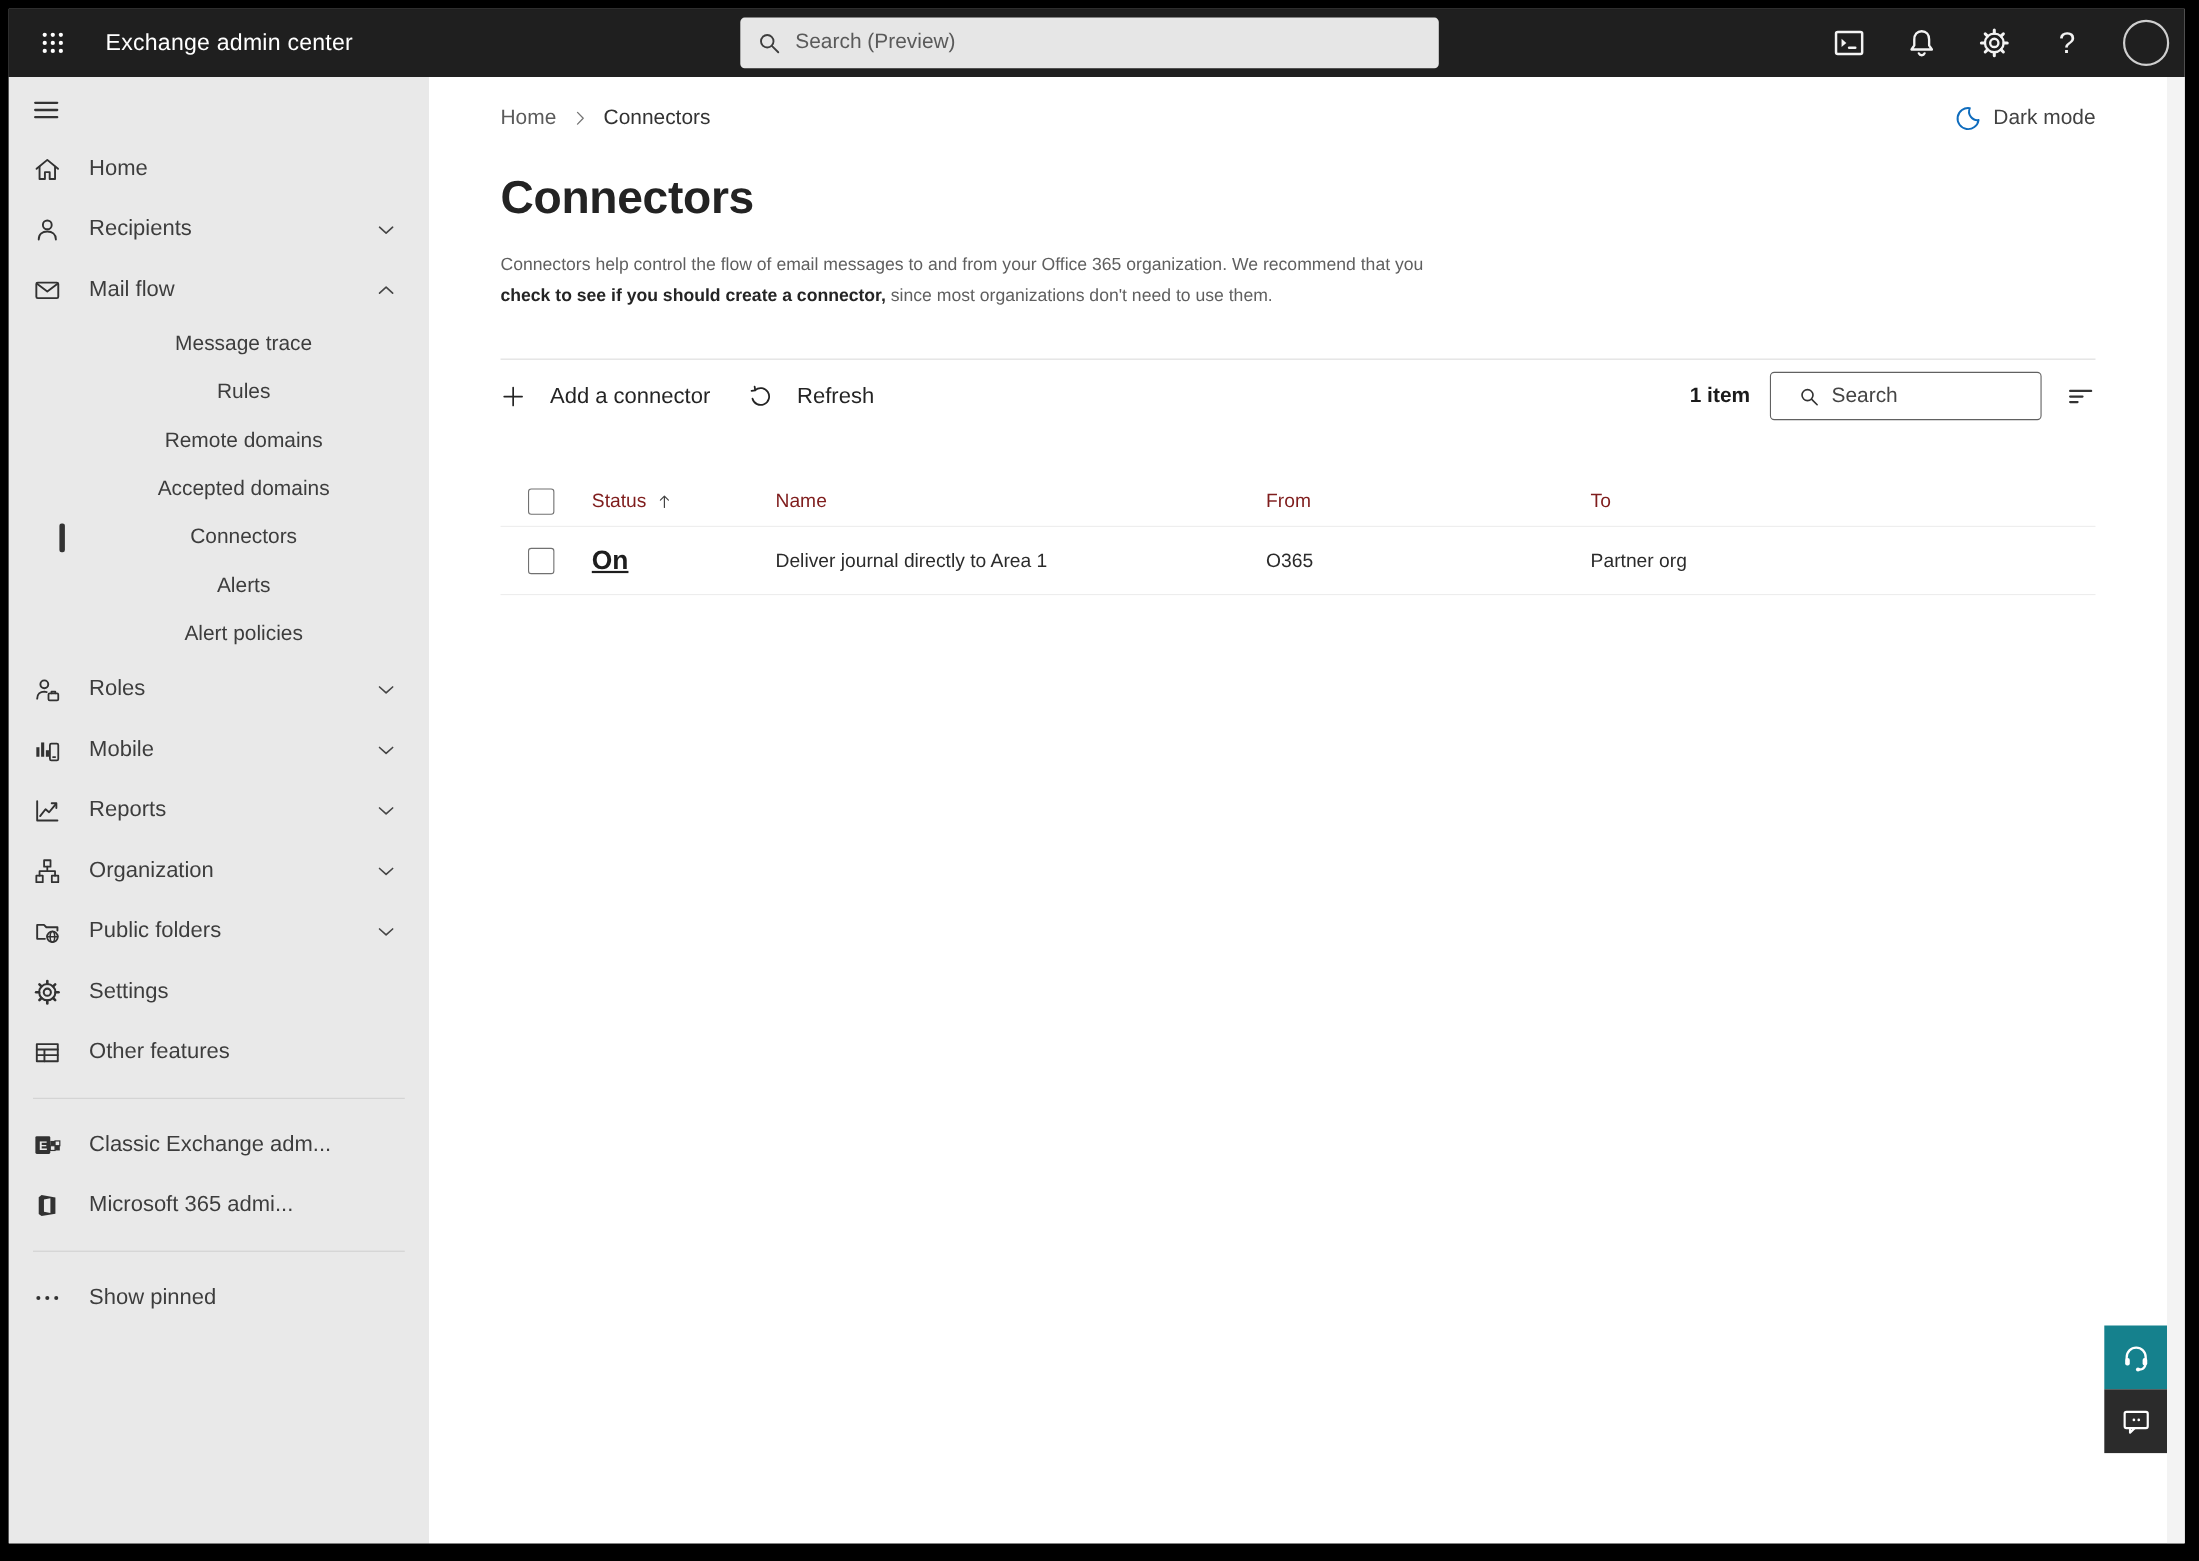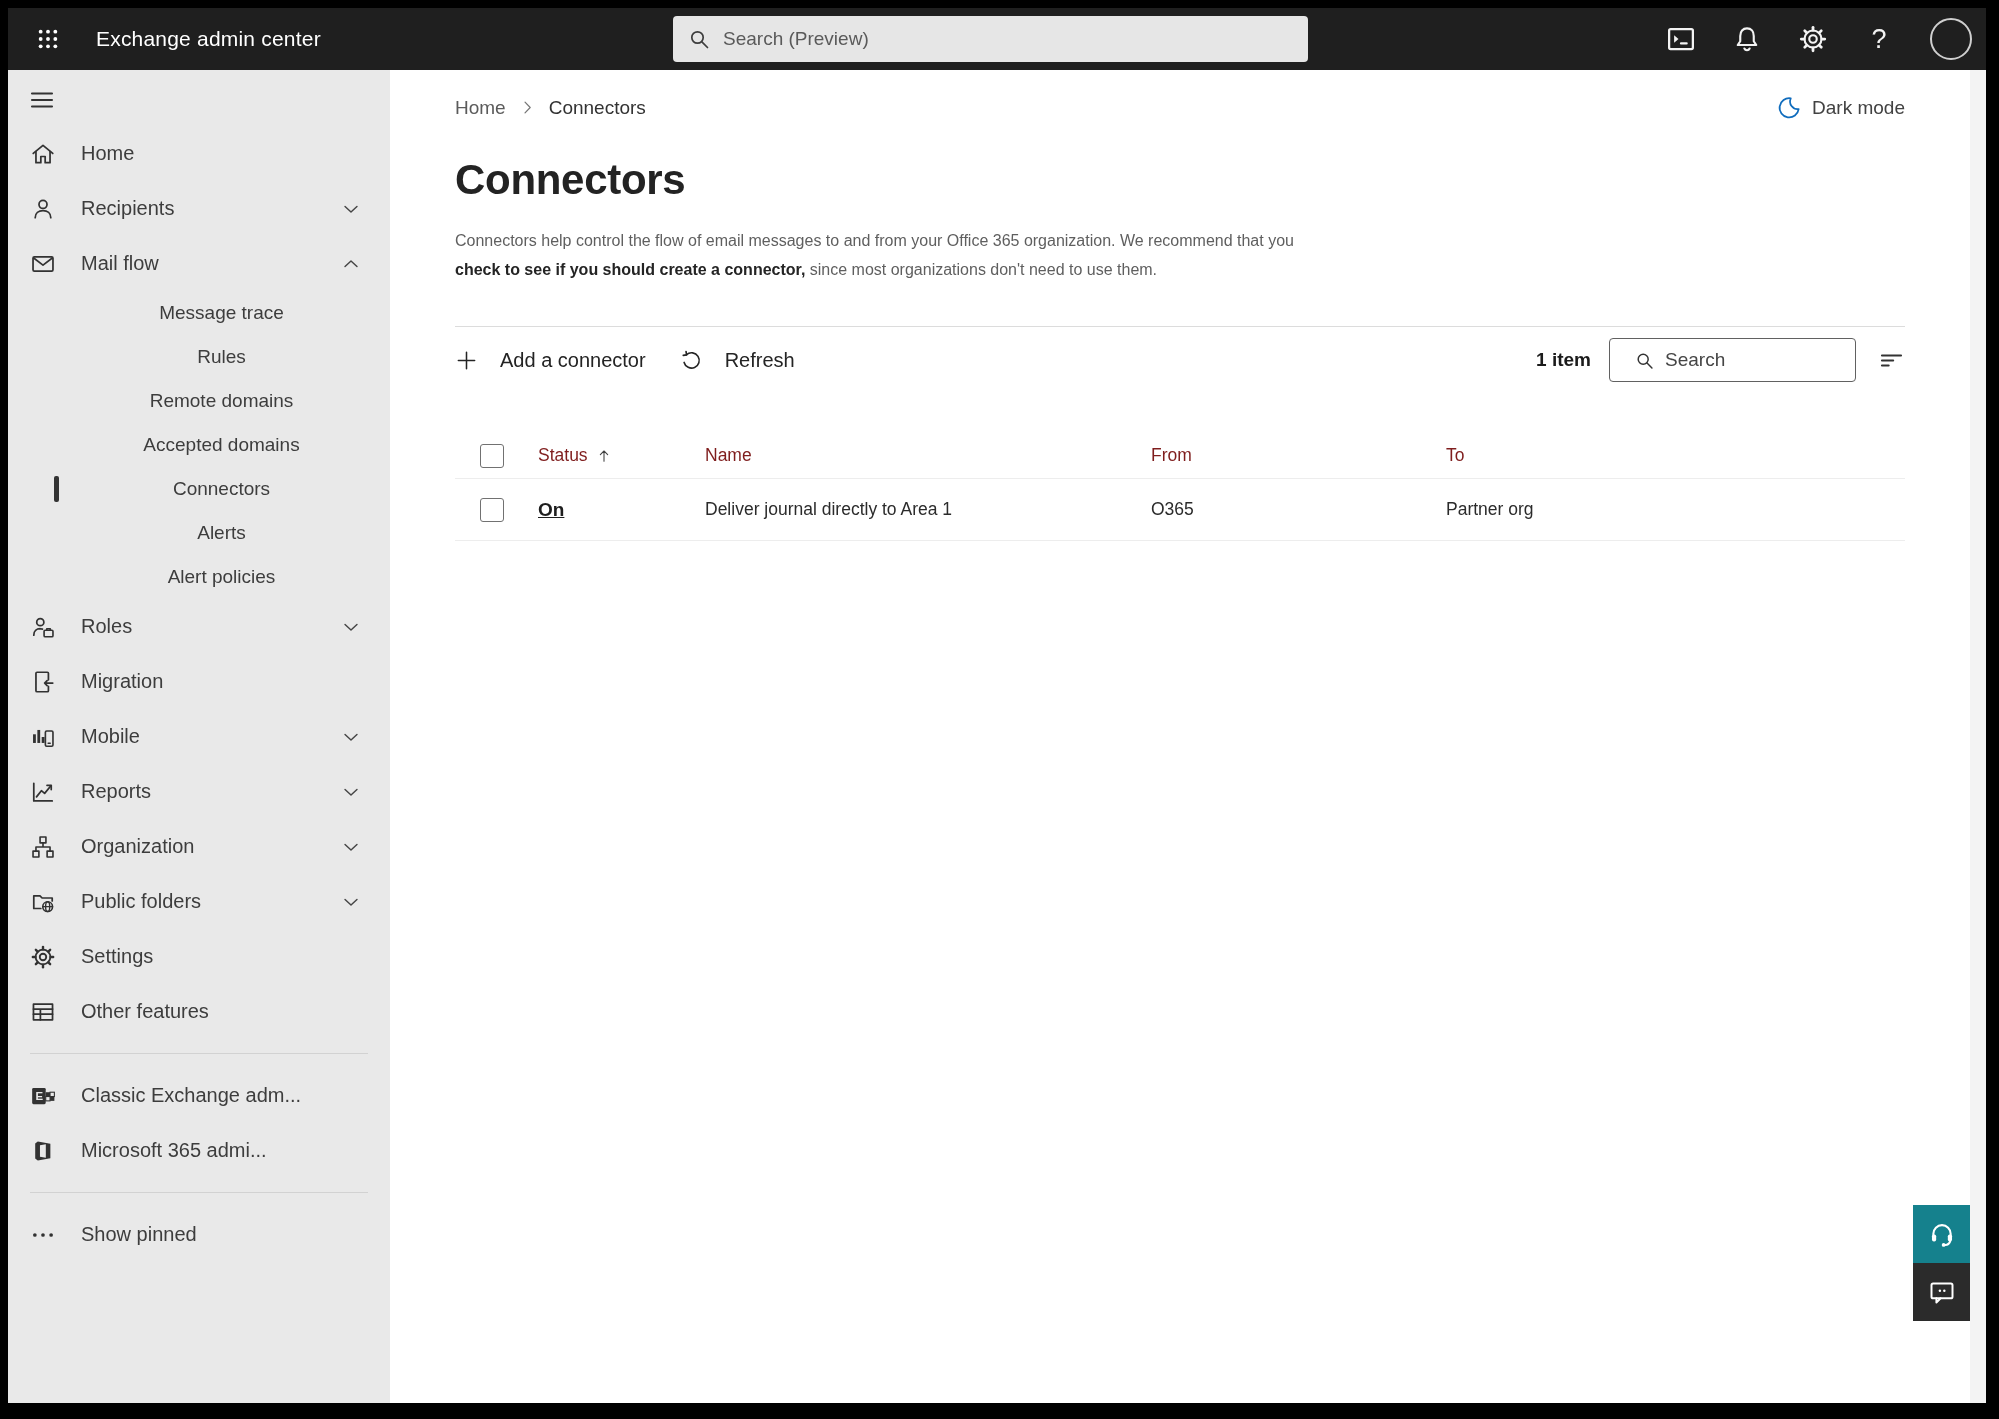--- a/index.html
+++ b/index.html
@@ -76,21 +76,21 @@
     color:#333; font-family:inherit; background:transparent; }
   .tb-search input::placeholder { color:#454545; }
   .filter-btn { width:27px; height:27px; margin-left:22px; color:#333; cursor:pointer; }
 
   .table { margin-top:40px; }
   .trow { display:grid; grid-template-columns:83px 167px 446px 295px 1fr; align-items:center; }
   .thead { height:46px; font-size:17.5px; color:#7f1d1d; border-bottom:1px solid #ededed; }
   .th { display:flex; align-items:center; gap:8px; }
   .sort-ico { width:16px; height:16px; color:#424242; }
   .tbody-row { height:62px; border-bottom:1px solid #ededed; font-size:17.5px; color:#2b2b2b; cursor:pointer; }
-  .cell-status { font-weight:700; font-size:19px; color:#1e1e1e;text-decoration:underline; }
+  .cell-status { font-weight:700; font-size:24px; color:#1e1e1e;text-decoration:underline; }
   .cbx { width:24px; height:24px; border:1.5px solid #717171; border-radius:3px;
     background:#fff; margin-left:25px; cursor:pointer; }
 
   
   .float-btns { position:absolute; right:16px; top:1197px; display:flex; flex-direction:column; }
   .float-btn { width:57px; height:58px; border:none; display:flex; align-items:center;
     justify-content:center; color:#fff; cursor:pointer; }
   .float-btn svg { width:28px; height:28px; }
 
   svg { display:block; width:100%; height:100%; }
@@ -240,29 +240,20 @@
                 <rect x="13" y="15" width="8.2" height="6" rx="1" fill="none" stroke="currentColor" stroke-linecap="round" stroke-linejoin="round" stroke-width="1.5"></rect>
                 <path d="M15.5 15 V13.6 H18.7 V15" fill="none" stroke="currentColor" stroke-linecap="round" stroke-linejoin="round" stroke-width="1.5"></path>
               </svg>
             </span>
             <span>Roles</span>
             <span class="chev">
               <svg viewBox="0 0 24 24">
                 <path d="M5.5 9.3 L12 15.2 L18.5 9.3" fill="none" stroke="currentColor" stroke-linecap="round" stroke-linejoin="round" stroke-width="1.6"></path>
               </svg>
             </span>
-          </div>
-          <div class="side-item">
-            <span class="ico">
-              <svg viewBox="0 0 24 24">
-                <path d="M17 10 V4 C17 3.4 16.6 3 16 3 H6.5 C5.9 3 5.5 3.4 5.5 4 V20 C5.5 20.6 5.9 21 6.5 21 H16 C16.6 21 17 20.6 17 20 V16" fill="none" stroke="currentColor" stroke-linecap="round" stroke-linejoin="round" stroke-width="1.6"></path>
-                <path d="M21 13 H13.5 M15.8 10.7 L13.5 13 L15.8 15.3" fill="none" stroke="currentColor" stroke-linecap="round" stroke-linejoin="round" stroke-width="1.6"></path>
-              </svg>
-            </span>
-            <span>Migration</span>
           </div>
           <div class="side-item">
             <span class="ico">
               <svg viewBox="0 0 24 24">
                 <rect x="2.8" y="9.5" width="2.6" height="8" fill="currentColor"></rect>
                 <rect x="6.8" y="5.5" width="2.6" height="12" fill="currentColor"></rect>
                 <rect x="10.8" y="12" width="2.6" height="5.5" fill="currentColor"></rect>
                 <rect x="14.2" y="6.5" width="7" height="14" rx="1.2" fill="none" stroke="currentColor" stroke-linecap="round" stroke-linejoin="round" stroke-width="1.5"></rect>
                 <path d="M16.8 17.8 H18.6" fill="none" stroke="currentColor" stroke-linecap="round" stroke-linejoin="round" stroke-width="1.5"></path>
               </svg>

